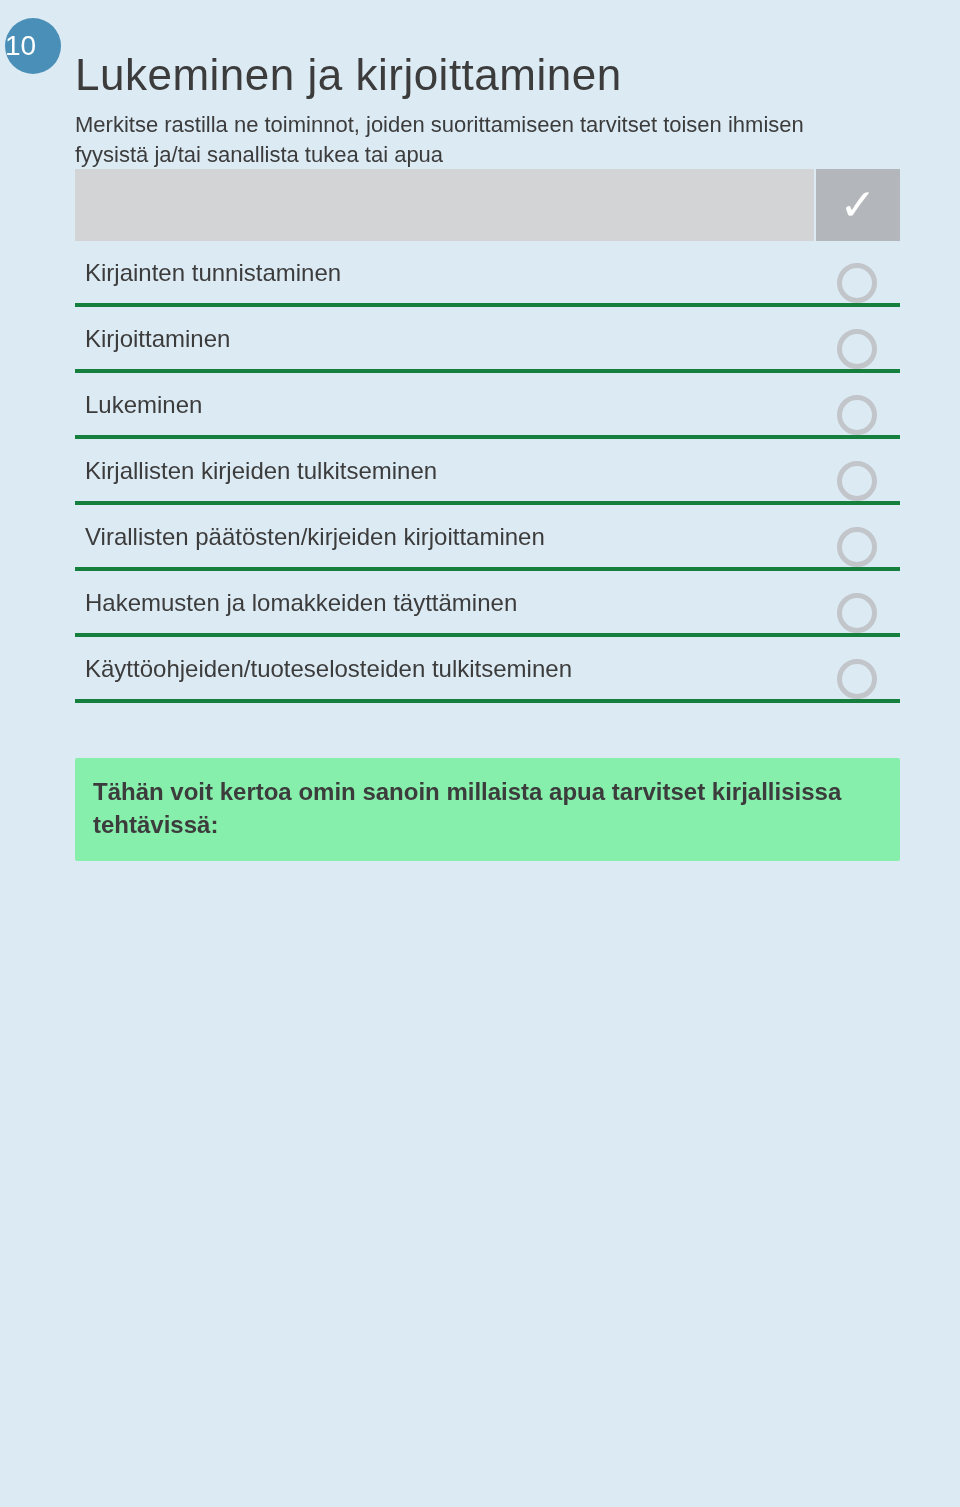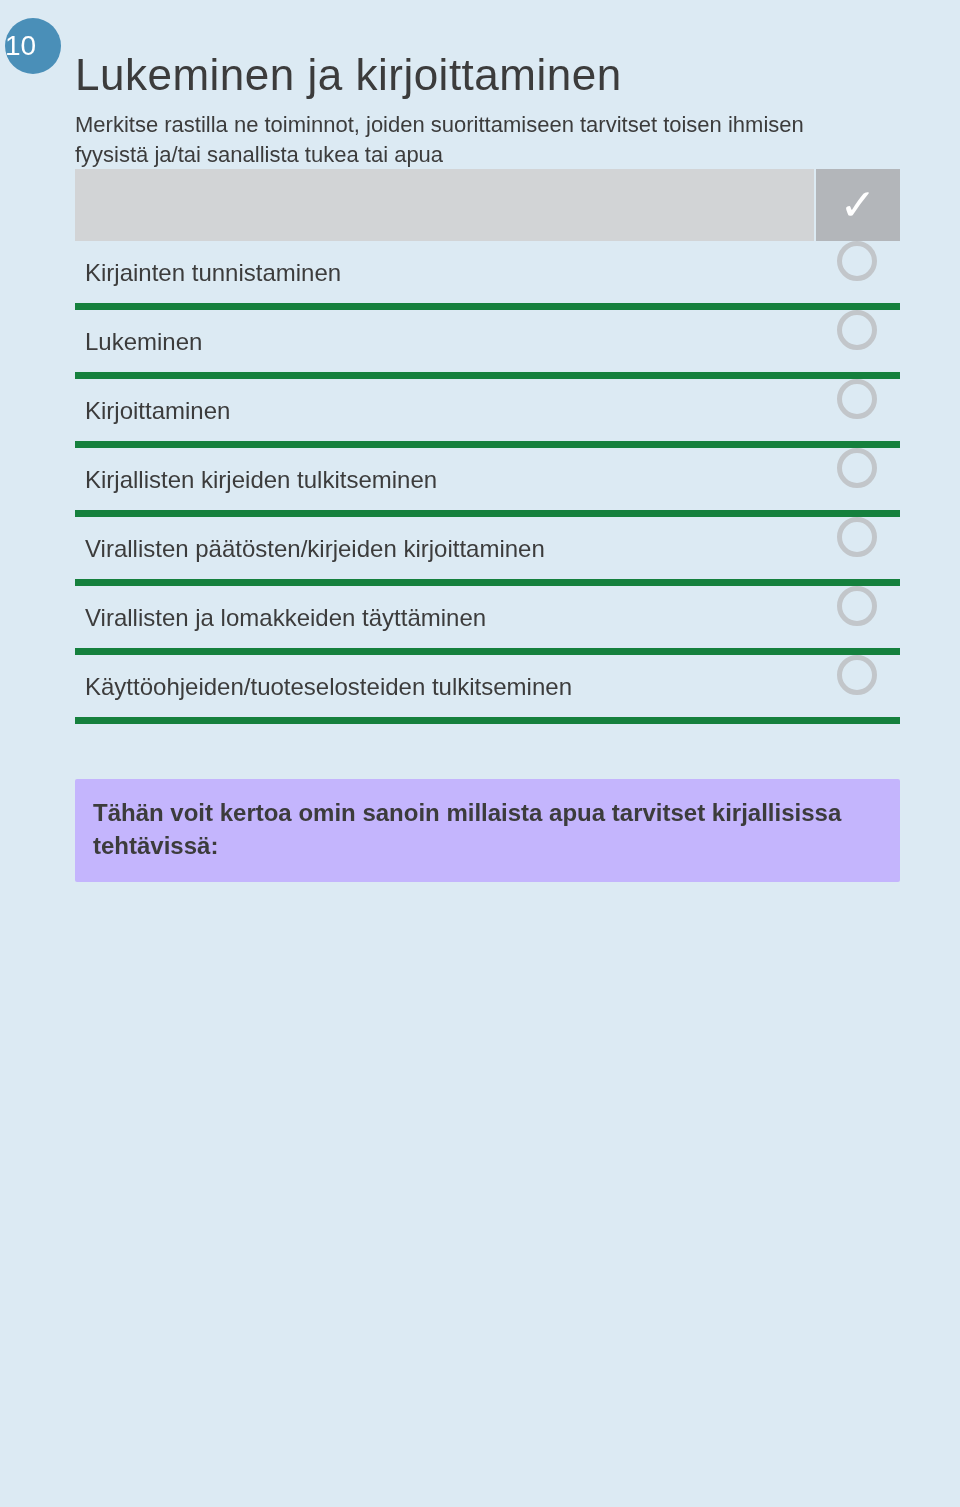--- a/index.html
+++ b/index.html
@@ -66,22 +66,22 @@
       justify-content: center;
       border-left: 2px solid #dceaf3;
     }
     .check-icon {
       color: #fff;
       font-size: 44px;
       line-height: 1;
     }
     .row {
       display: flex;
-      align-items: flex-start;
-      border-bottom: 7px solid #15803d;
+      align-items: flex-end;
+      border-bottom: 4px solid #15803d;
       background: #dceaf3;
     }
     .row:first-of-type {
       border-top: none;
     }
     .row-label {
       flex: 1;
       padding: 18px 10px 16px 10px;
       font-size: 24px;
       font-weight: 300;
@@ -96,21 +96,21 @@
     .circle {
       width: 40px;
       height: 40px;
       border-radius: 50%;
       border: 5px solid #c2c6ca;
       background: transparent;
       cursor: pointer;
     }
     .notes-box {
       margin-top: 55px;
-      background: #c4b5fd;
+      background: #86efac;
       padding: 18px 18px 20px 18px;
       border-radius: 2px;
     }
     .notes-title {
       font-size: 24px;
       font-weight: 600;
       color: #3c3c3c;
       line-height: 1.35;
     }
     .notes-area {
@@ -139,49 +139,49 @@
     </div>
 
     <div class="row">
       <div class="row-label">Kirjainten tunnistaminen</div>
       <div class="row-check">
         <div class="circle"></div>
       </div>
     </div>
 
     <div class="row">
-      <div class="row-label">Lukeminen</div>
+      <div class="row-label">Kirjoittaminen</div>
       <div class="row-check">
         <div class="circle"></div>
       </div>
     </div>
 
     <div class="row">
-      <div class="row-label">Kirjoittaminen</div>
+      <div class="row-label">Lukeminen</div>
       <div class="row-check">
         <div class="circle"></div>
       </div>
     </div>
 
     <div class="row">
       <div class="row-label">Kirjallisten kirjeiden tulkitseminen</div>
       <div class="row-check">
         <div class="circle"></div>
       </div>
     </div>
 
     <div class="row">
       <div class="row-label">Virallisten päätösten/kirjeiden kirjoittaminen</div>
       <div class="row-check">
         <div class="circle"></div>
       </div>
     </div>
 
     <div class="row">
-      <div class="row-label">Virallisten ja lomakkeiden täyttäminen</div>
+      <div class="row-label">Hakemusten ja lomakkeiden täyttäminen</div>
       <div class="row-check">
         <div class="circle"></div>
       </div>
     </div>
 
     <div class="row">
       <div class="row-label">Käyttöohjeiden/tuoteselosteiden tulkitseminen</div>
       <div class="row-check">
         <div class="circle"></div>
       </div>

